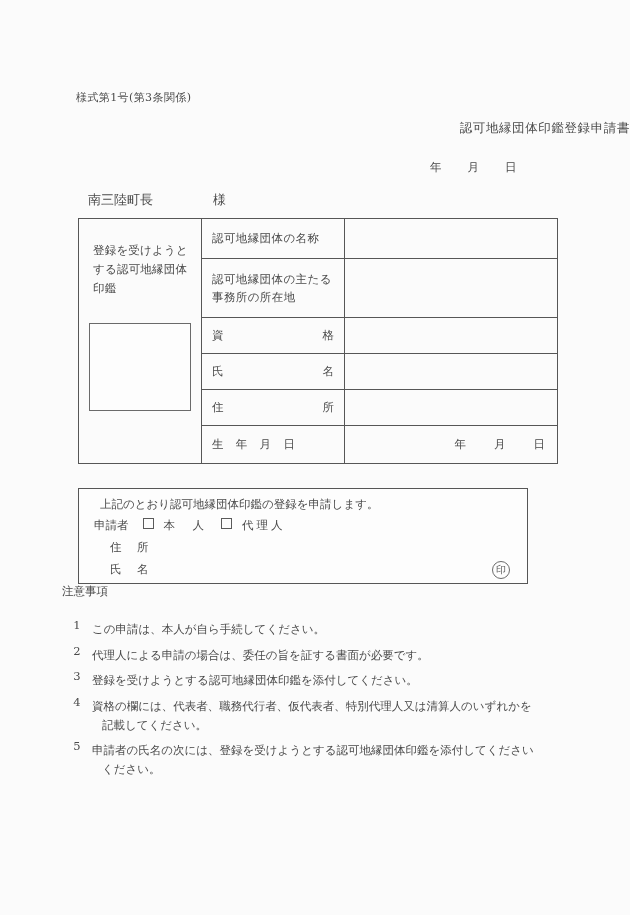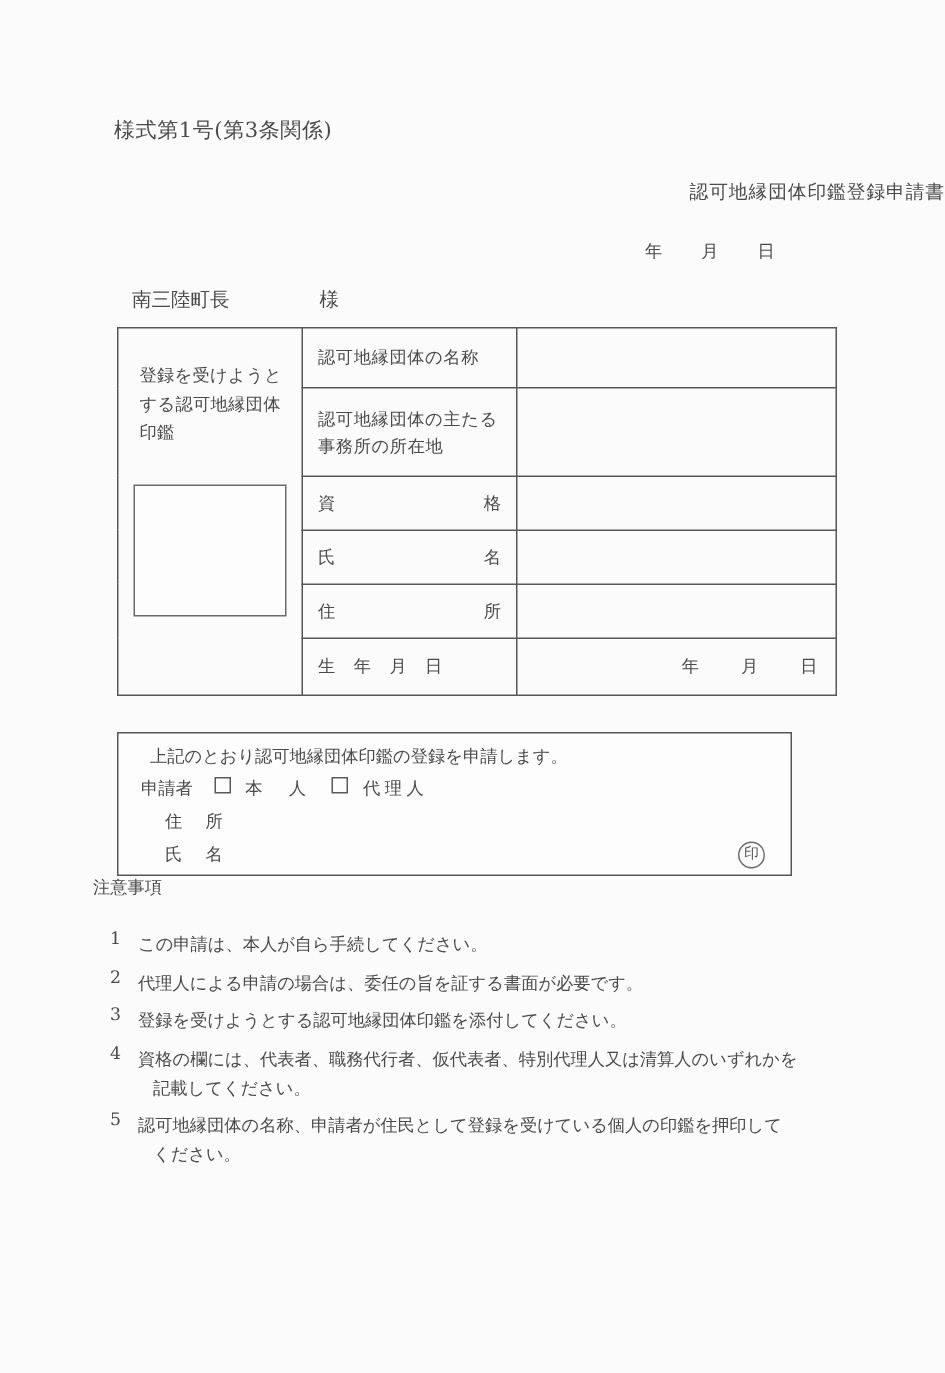--- a/index.html
+++ b/index.html
@@ -15,22 +15,22 @@
     color: #4a4a4a;
     -webkit-font-smoothing: antialiased;
   }
 
   
   .abs { position: absolute; }
 
   
   .form-no {
     left: 76px;
-    top: 78px;
-    font-size: 14px;
+    top: 90px;
+    font-size: 11px;
     letter-spacing: 0.4px;
     white-space: nowrap;
   }
   .doc-title {
     left: 0;
     top: 120px;
     width: 630px;
     text-align: right;
     font-size: 12.5px;
     letter-spacing: 0.6px;
@@ -339,17 +339,17 @@
   <div class="note-row">
     <div class="note-num">4</div>
     <div class="note-text">
       <span>資格の欄には、代表者、職務代行者、仮代表者、特別代理人又は清算人のいずれかを</span>
       <span class="cont">記載してください。</span>
     </div>
   </div>
   <div class="note-row">
     <div class="note-num">5</div>
     <div class="note-text">
-      <span>認可地縁団体の名称、申請者が住民として登録を受けている個人の印鑑を押印して</span>
+      <span>申請者の氏名の次には、登録を受けようとする認可地縁団体印鑑を添付してください</span>
       <span class="cont">ください。</span>
     </div>
   </div>
 </div>
 
 </body></html>

